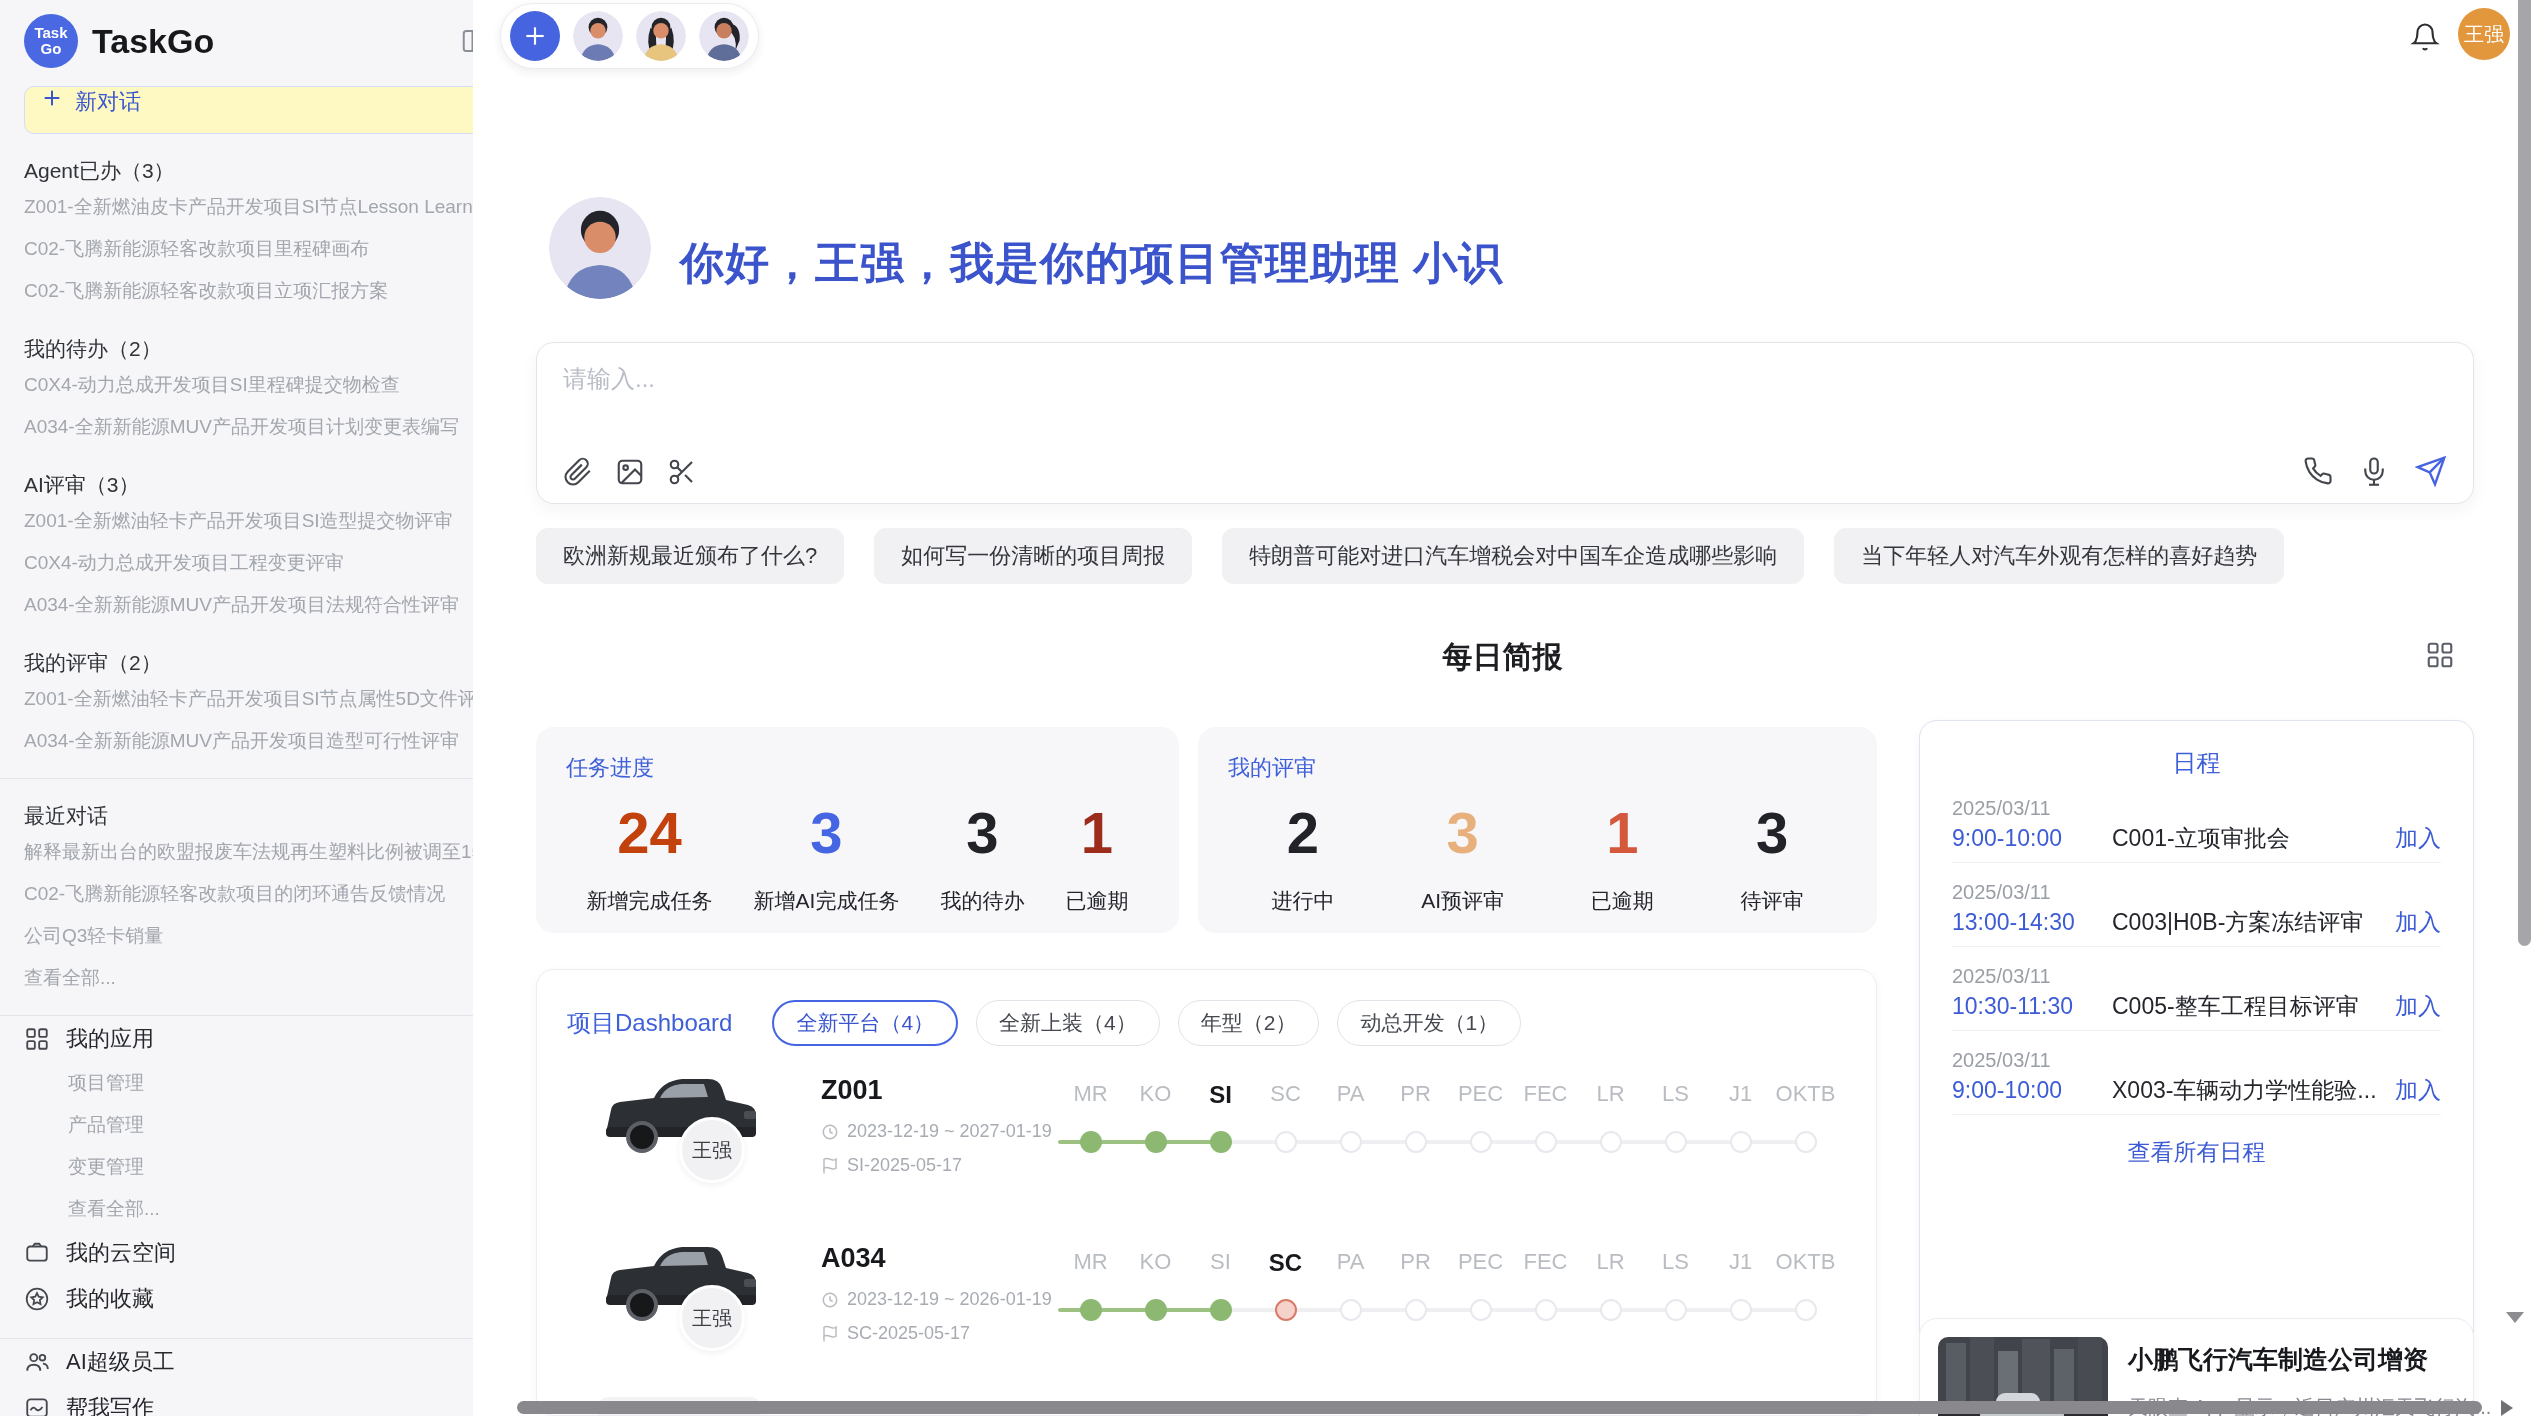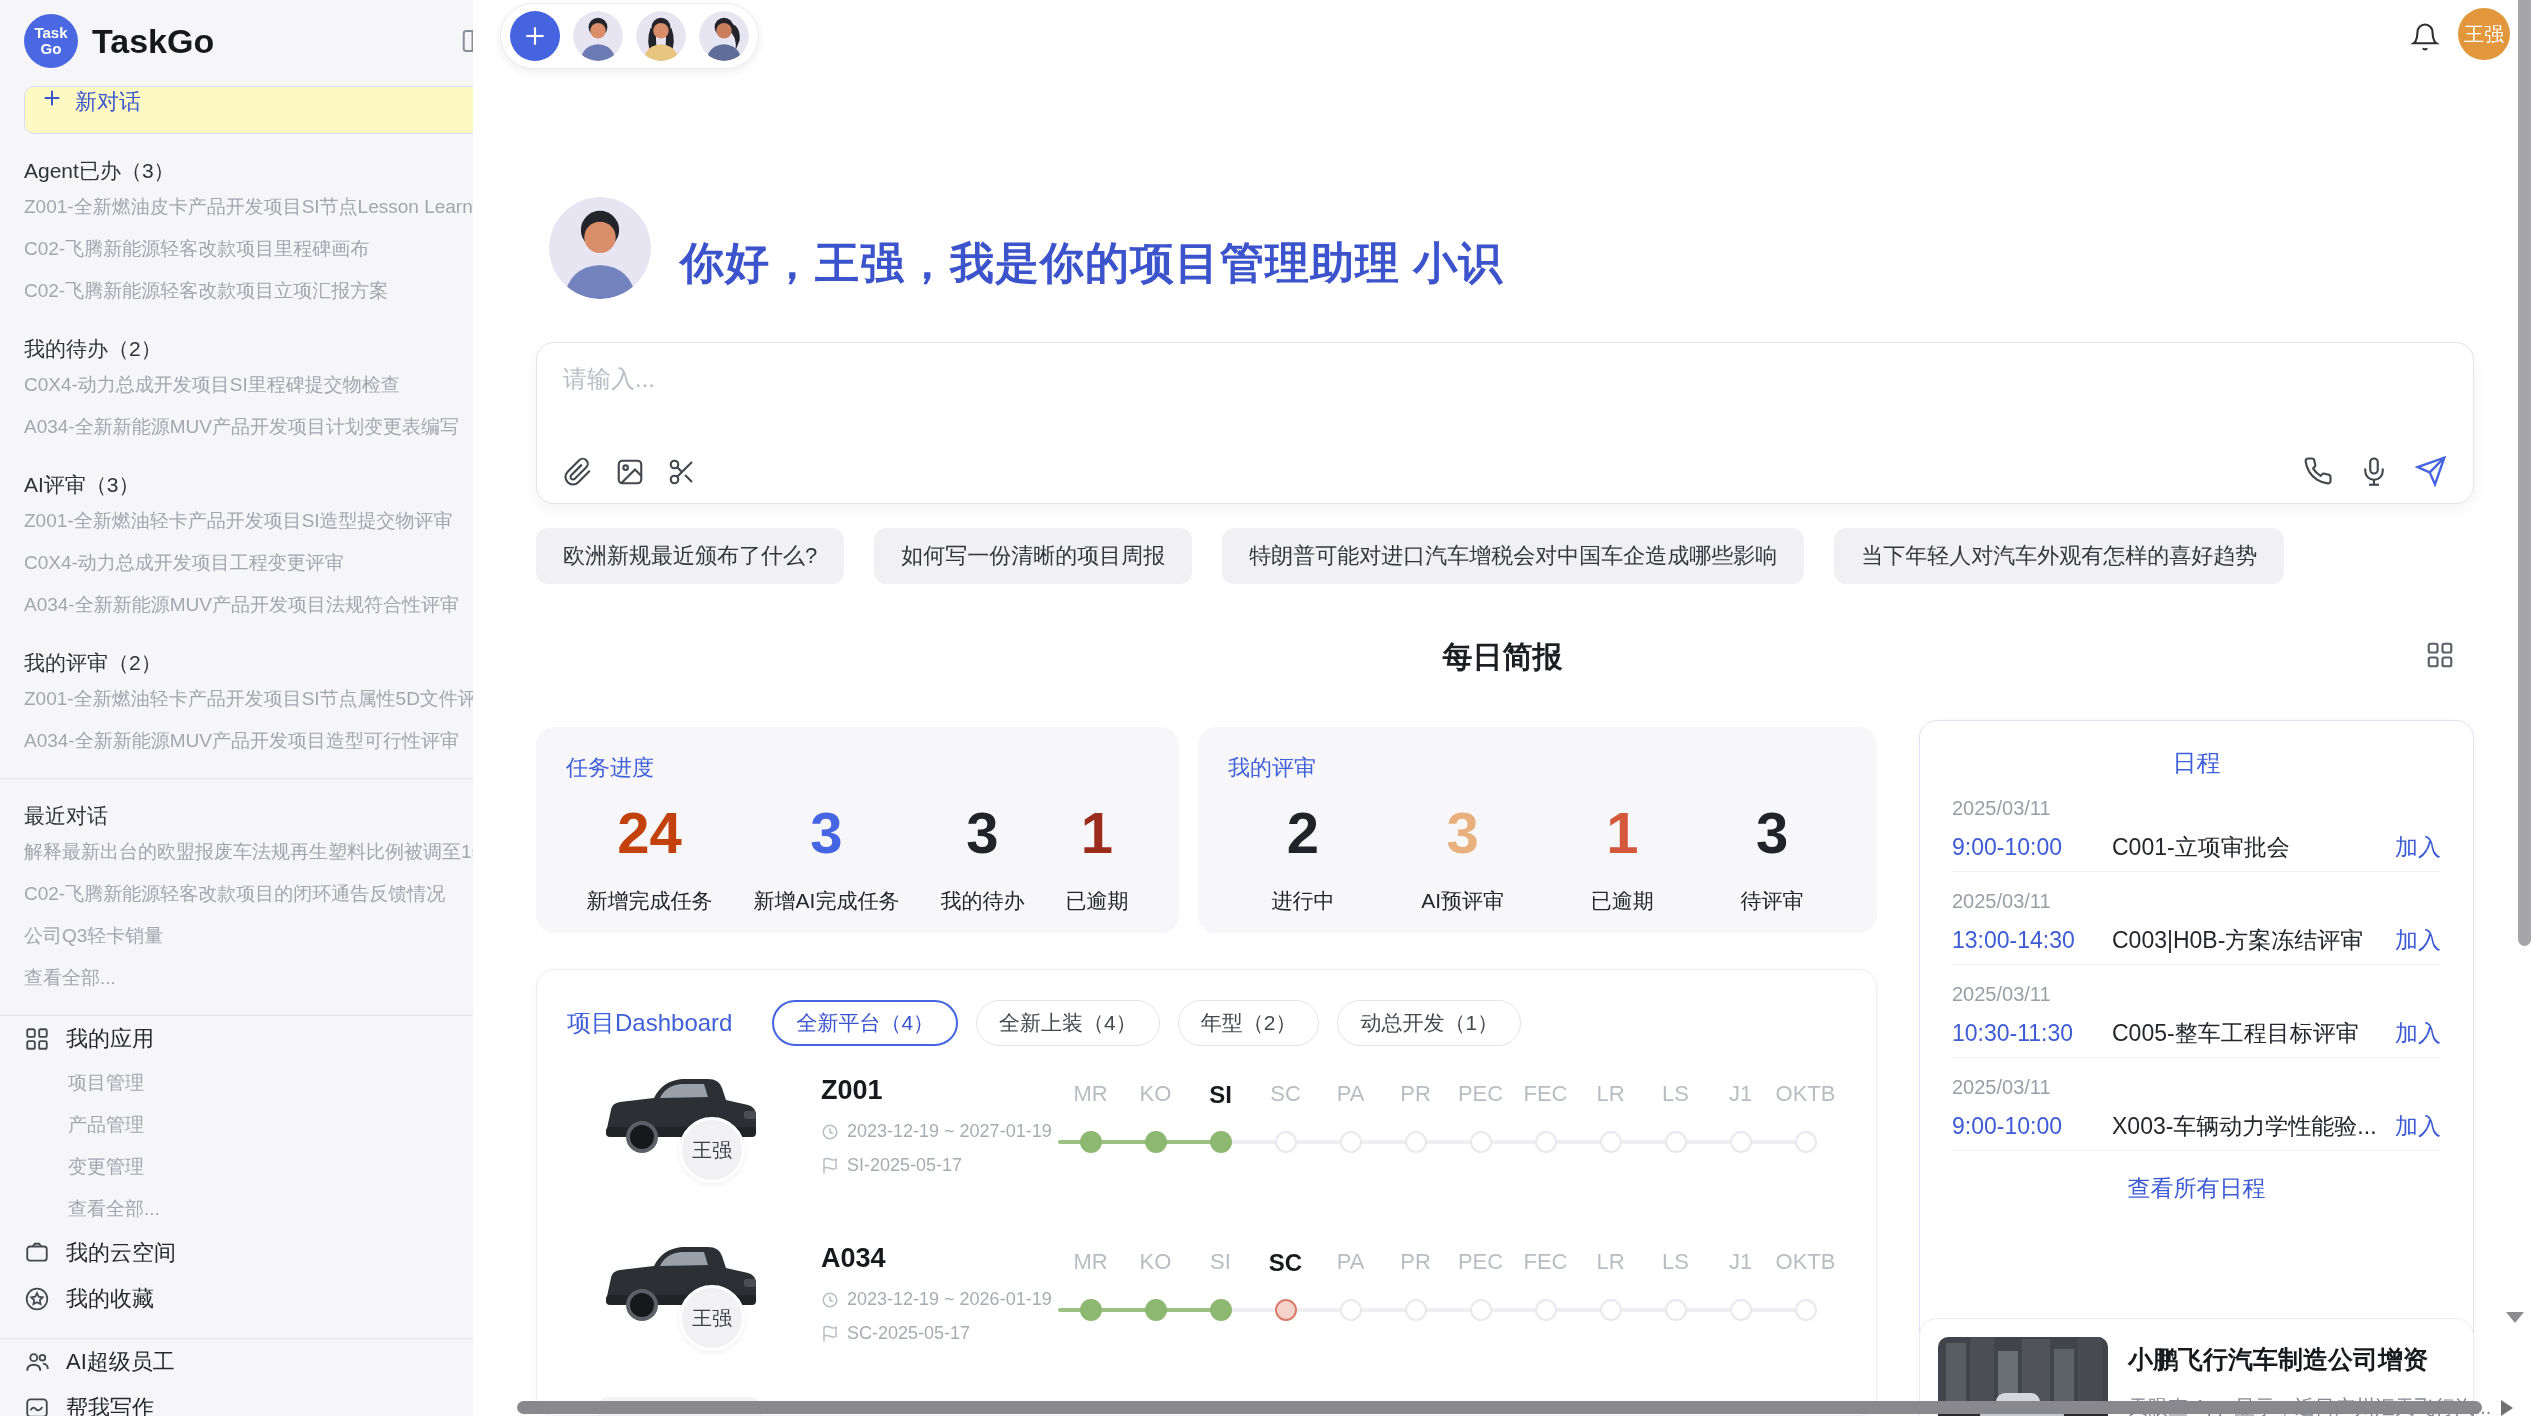--- a/index.html
+++ b/index.html
@@ -77,21 +77,21 @@
   .ms-dot { position:absolute; top:0; width:22px; height:22px; border-radius:50%; }
   .ms-dot.done { background:#8cb871; }
   .ms-dot.todo { background:#fff; border:2px solid #e8e9ee; }
   .ms-dot.overdue { background:#f5d3cb; border:2px solid #d97b69; }
 
   #sched-card { position:absolute; left:1446px; top:720px; width:555px; height:725px; background:#fff; border:1px solid #dfe3f2; border-radius:18px; box-shadow:0 2px 10px rgba(31,35,41,.04); padding:26px 32px 0 32px; }
   .sched-title { text-align:center; font-size:24px; color:#3f5fd8; }
   .sched-item { padding:18px 0 8px 0; border-bottom:1px solid #f0f0f3; }
   .sched-item:last-of-type { border-bottom:1px solid #f0f0f3; }
   .sched-date { font-size:20px; color:#9a9ea6; }
-  .sched-row { display:flex; align-items:center; margin-top:12px;justify-content:flex-end; }
+  .sched-row { display:flex; align-items:center; margin-top:3px;justify-content:flex-end; }
   .sched-time { width:160px; font-size:23px; color:#3c5bd4; }
   .sched-name { flex:1; font-size:23px; color:#24262c; white-space:nowrap; overflow:hidden; }
   .sched-join { font-size:23px; color:#3c5bd4; cursor:pointer; }
   .sched-viewall { text-align:center; font-size:23px; color:#3c5bd4; margin-top:22px; cursor:pointer; }
 
   #news-card { position:absolute; left:1446px; top:1318px; width:555px; height:150px; background:#fff; border:1px solid #ececf0; border-radius:18px; padding:18px; cursor:pointer; }
   .news-wrap { display:flex; gap:20px; }
   .news-img { width:170px; height:104px; border-radius:10px; overflow:hidden; flex:none; }
   .news-title { font-size:25px; font-weight:bold; color:#17191d; margin-top:6px; }
   .news-snippet { font-size:20px; color:#85898f; margin-top:18px; white-space:nowrap; overflow:hidden; }

